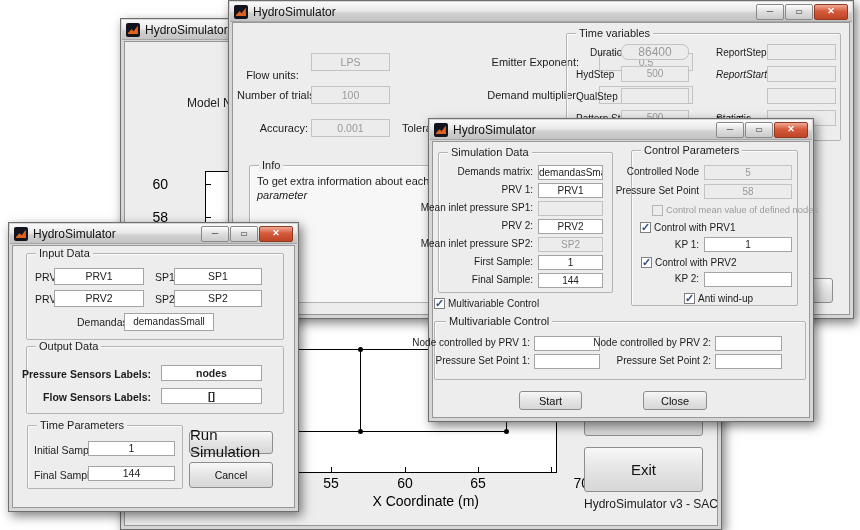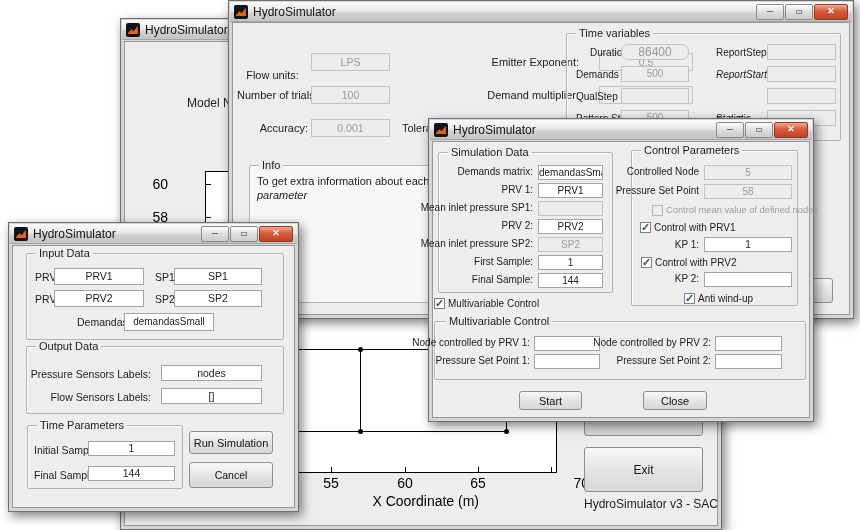--- a/index.html
+++ b/index.html
@@ -76,21 +76,21 @@
   </div>
   <span class="axlbl" style="left:0;top:157px;width:47px;text-align:right;">60</span>
   <span class="axlbl" style="left:0;top:190px;width:47px;text-align:right;">58</span>
   <span class="axlbl" style="left:190px;top:456px;width:40px;text-align:center;">55</span>
   <span class="axlbl" style="left:264px;top:456px;width:40px;text-align:center;">60</span>
   <span class="axlbl" style="left:337px;top:456px;width:40px;text-align:center;">65</span>
   <span class="axlbl" style="left:428px;top:456px;width:40px;text-align:right;">70</span>
   <span class="axlbl" style="left:158px;top:474px;width:200px;text-align:right;">X Coordinate (m)</span>
 
   <div class="btn" style="left:463px;top:357px;width:117px;height:58px;"></div>
-  <div class="btn" style="left:463px;top:428px;width:117px;height:43px;font-size:12px;">Exit</div>
+  <div class="btn" style="left:463px;top:428px;width:117px;height:43px;font-size:15px;">Exit</div>
   <span class="lbl" style="left:440px;top:478px;width:180px;text-align:center;font-size:12px;">HydroSimulator v3 - SAC</span>
 </div>
 
 <div class="win" style="left:228px;top:0;width:624px;height:317px;z-index:2;">
   <div class="client" style="top:21px;"></div>
   <div class="tb">
     <svg class="mlicon" viewBox="0 0 14 14">
         <rect x="0" y="0" width="14" height="14" rx="2" fill="#14141f"></rect>
         <path d="M2 10 L5.5 6.2 L7.6 8.2 L11.8 2.8 L12 11 L2 11 Z" fill="#df6320"></path>
       </svg>
@@ -113,21 +113,21 @@
   <div class="fld dis" style="left:370px;top:52px;width:92px;height:16px;line-height:16px;">0.5</div>
   <span class="lbl" style="left:250px;top:88px;width:100px;text-align:right;">Demand multiplier:</span>
   <div class="fld dis" style="left:370px;top:85px;width:92px;height:16px;line-height:16px;">1</div>
   <span class="lbl" style="left:173px;top:121px;">Tolerance:</span>
   <div class="fld dis" style="left:370px;top:118px;width:92px;height:16px;line-height:16px;"></div>
 
   <div class="grp" style="left:337px;top:32px;width:273px;height:106px;"></div>
   <span class="glbl" style="left:347px;top:26px;">Time variables</span>
   <span class="rlbl" style="left:347px;top:46px;margin-left:14px;">Duration</span>
   <div class="fld dis" style="left:392px;top:43px;width:66px;height:14px;line-height:14px;font-size:12px;border-radius:7px;">86400</div>
-  <span class="rlbl" style="left:347px;top:68px;">Demands</span>
+  <span class="rlbl" style="left:347px;top:68px;">HydStep</span>
   <div class="fld dis" style="left:392px;top:65px;width:66px;height:14px;line-height:14px;font-size:10px;">500</div>
   <span class="rlbl" style="left:347px;top:90px;">QualStep</span>
   <div class="fld dis" style="left:392px;top:87px;width:66px;height:14px;line-height:14px;font-size:10px;"></div>
   <span class="rlbl" style="left:347px;top:112px;">Pattern Step</span>
   <div class="fld dis" style="left:392px;top:109px;width:66px;height:14px;line-height:14px;font-size:10px;">500</div>
   <span class="rlbl" style="left:487px;top:46px;">ReportStep</span>
   <div class="fld dis" style="left:538px;top:43px;width:67px;height:14px;line-height:14px;font-size:10px;"></div>
   <span class="rlbl" style="left:487px;top:68px;font-style:italic;">ReportStart</span>
   <div class="fld dis" style="left:538px;top:65px;width:67px;height:14px;line-height:14px;font-size:10px;"></div>
   <span class="rlbl" style="left:487px;top:90px;margin-top:24px;">RuleTstep</span>
@@ -237,31 +237,31 @@
     <div class="fld" style="left:147px;top:14px;width:86px;height:15px;line-height:15px;">SP1</div>
     <span class="rlbl" style="left:8px;top:39px;font-size:10.5px;">PRV2:</span>
     <div class="fld" style="left:27px;top:36px;width:88px;height:15px;line-height:15px;">PRV2</div>
     <span class="rlbl" style="left:128px;top:39px;font-size:10.5px;">SP2:</span>
     <div class="fld" style="left:147px;top:36px;width:86px;height:15px;line-height:15px;">SP2</div>
     <span class="rlbl" style="left:50px;top:62px;font-size:10.5px;">Demandas:</span>
     <div class="fld" style="left:97px;top:59px;width:88px;height:16px;line-height:16px;font-size:10px;">demandasSmall</div>
   </div>
   <span class="glbl" style="left:27px;top:24px;">Input Data</span>
 
-  <div class="grp" style="left:17px;top:123px;width:256px;height:66px;">
+  <div class="grp" style="left:17px;top:123px;width:256px;height:66px;font-weight:bold;">
     <span class="rlbl" style="right:132px;top:21px;font-size:10.5px;">Pressure Sensors Labels:</span>
     <div class="fld" style="left:134px;top:18px;width:99px;height:14px;line-height:14px;">nodes</div>
     <span class="rlbl" style="right:132px;top:44px;font-size:10.5px;">Flow Sensors Labels:</span>
     <div class="fld" style="left:134px;top:41px;width:99px;height:14px;line-height:14px;">[]</div>
   </div>
   <span class="glbl" style="left:27px;top:117px;">Output Data</span>
 
   <div class="grp" style="left:18px;top:202px;width:154px;height:62px;">
     <span class="rlbl" style="left:6px;top:18px;font-size:10.5px;">Initial Sample:</span>
     <div class="fld" style="left:60px;top:15px;width:85px;height:13px;line-height:13px;">1</div>
     <span class="rlbl" style="left:6px;top:43px;font-size:10.5px;">Final Sample:</span>
     <div class="fld" style="left:60px;top:40px;width:85px;height:13px;line-height:13px;">144</div>
   </div>
   <span class="glbl" style="left:28px;top:196px;">Time Parameters</span>
 
-  <div class="btn" style="left:180px;top:208px;width:82px;height:21px;font-size:11px;">Run Simulation</div>
+  <div class="btn" style="left:180px;top:208px;width:82px;height:21px;font-size:15px;">Run Simulation</div>
   <div class="btn" style="left:180px;top:239px;width:82px;height:24px;font-size:10.5px;">Cancel</div>
 </div>
 
 </body></html>

